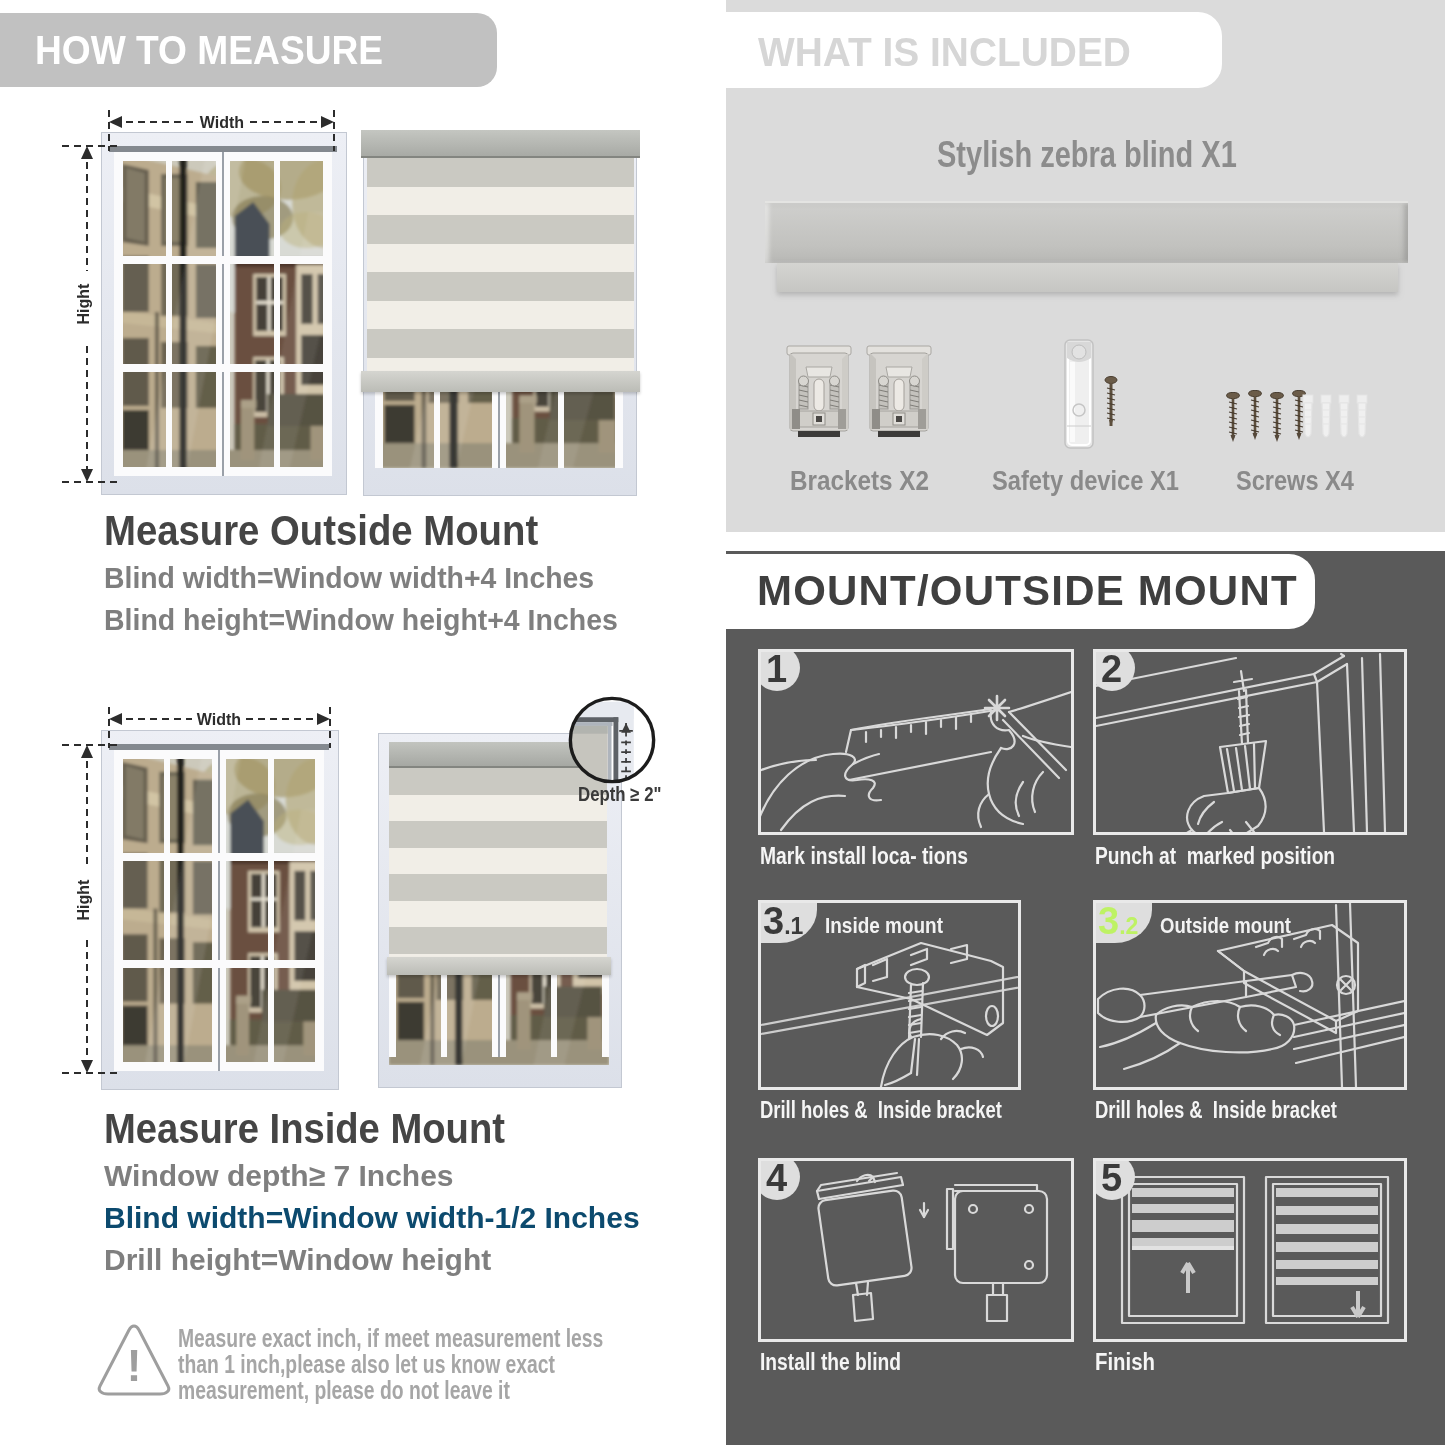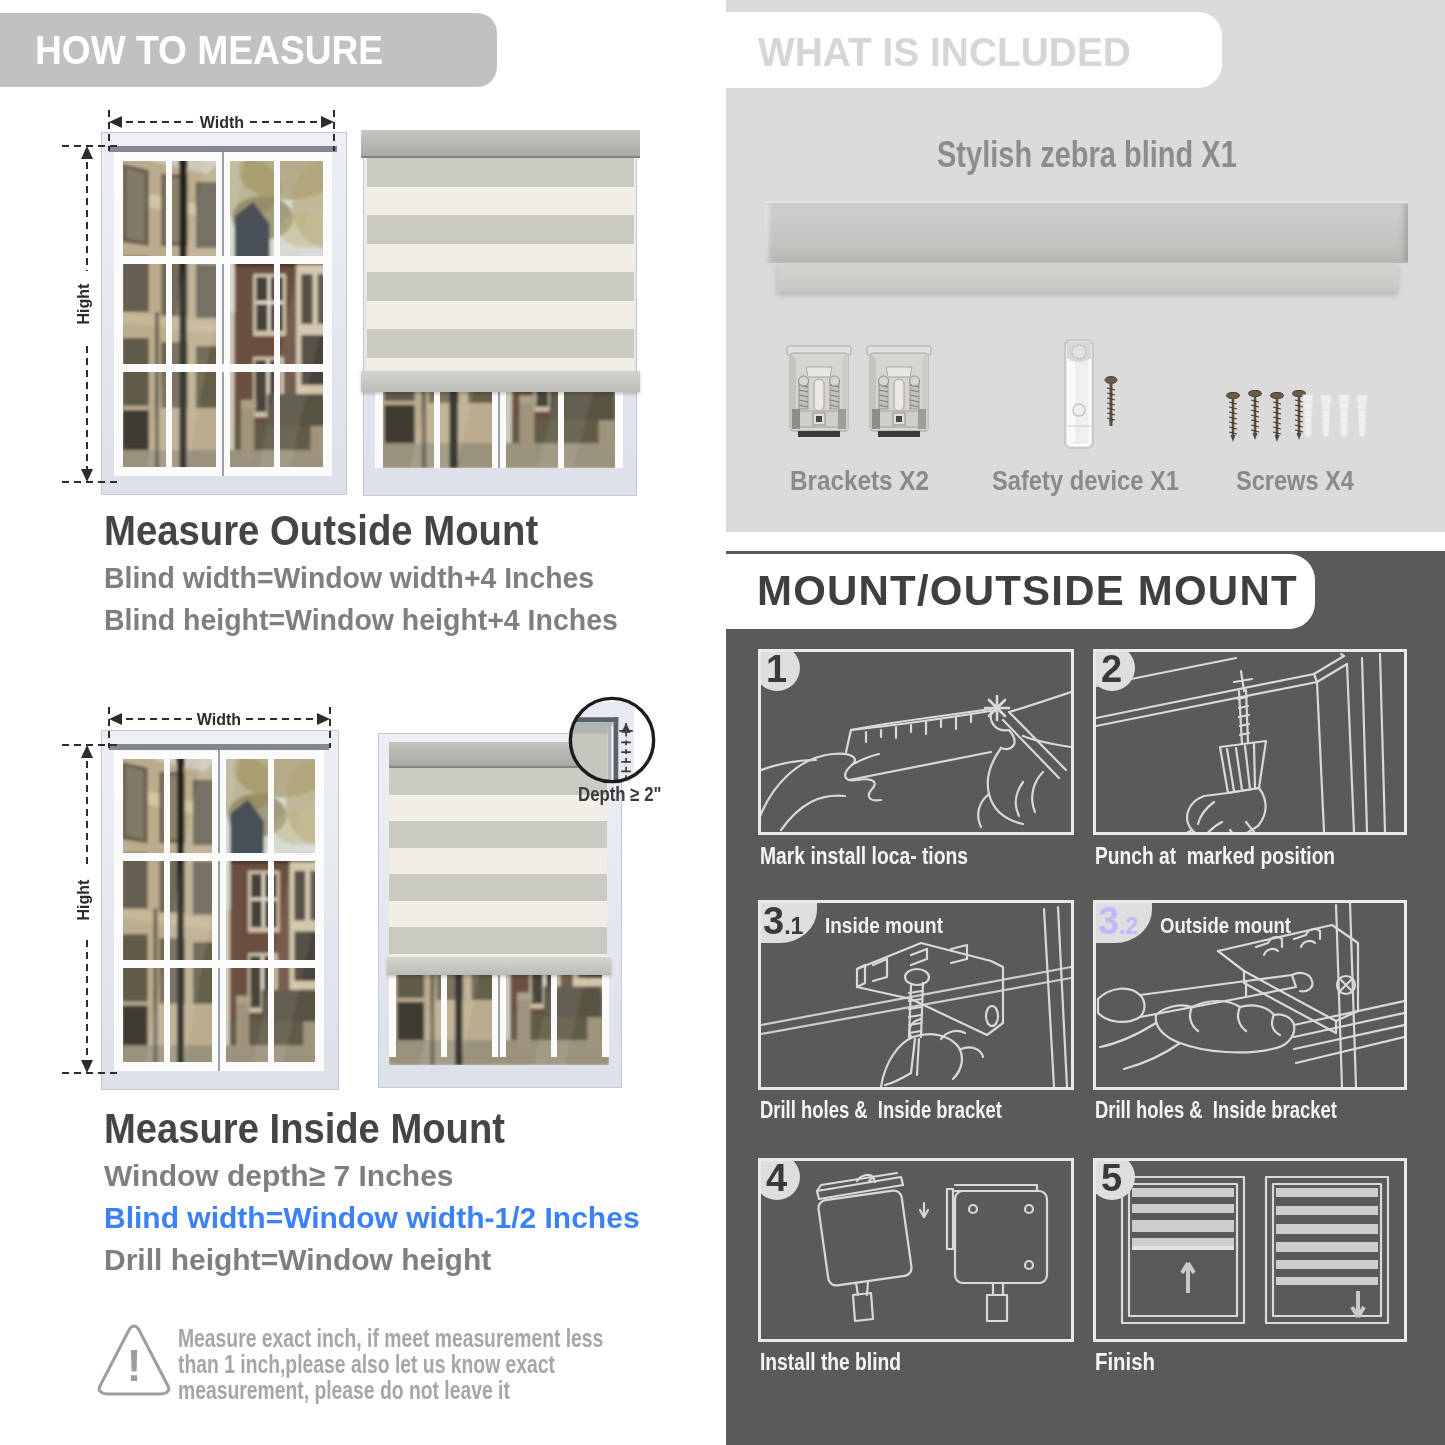--- a/index.html
+++ b/index.html
@@ -358,21 +358,21 @@
         <line x1="57" y1="70" x2="67" y2="70"></line>
         <line x1="57" y1="80" x2="67" y2="80"></line>
 </g>
 <polygon points="62,30 57,40 67,40" fill="#3c3c3c"></polygon>
 </g>
 <circle cx="47.5" cy="47.5" r="43" fill="none" stroke="#1c1c1c" stroke-width="3.5"></circle>
 </svg>
 <div class="abs b" style="left:578px;top:782.8px;font-size:20px;line-height:23px;color:#3a3a3a;white-space:pre;transform:scaleX(0.84);transform-origin:0 0;">Depth ≥ 2"</div>
 <div class="abs b" style="left:104px;top:1105.3px;font-size:42px;line-height:48px;color:#454545;white-space:pre;transform:scaleX(0.909);transform-origin:0 0;">Measure Inside Mount</div>
 <div class="abs b" style="left:104px;top:1159.0px;font-size:30px;line-height:34px;color:#7f7f7f;white-space:pre;">Window depth≥ 7 Inches</div>
-<div class="abs b" style="left:104px;top:1201.0px;font-size:30px;line-height:34px;color:#3b82f6;white-space:pre;">Blind width=Window width-1/2 Inches</div>
+<div class="abs b" style="left:104px;top:1201.0px;font-size:30px;line-height:34px;color:#0c4a6e;white-space:pre;">Blind width=Window width-1/2 Inches</div>
 <div class="abs b" style="left:104px;top:1243.0px;font-size:30px;line-height:34px;color:#7f7f7f;white-space:pre;">Drill height=Window height</div>
 <svg class="abs" style="left:94px;top:1320px;" width="80" height="80" viewBox="0 0 80 80">
 <path d="M40 6 Q43 6 45 10 L74 66 Q76 70 73 72 Q71 74 66 74 L14 74 Q9 74 7 72 Q4 70 6 66 L35 10 Q37 6 40 6 Z" fill="none" stroke="#9e9e9e" stroke-width="3"></path>
 <text x="40" y="61" font-size="44" font-weight="bold" fill="#9e9e9e" text-anchor="middle" font-family="Liberation Sans">!</text>
 </svg>
 <div class="abs b" style="left:178px;top:1324.5px;font-size:25px;line-height:26px;color:#a6a6a6;transform:scaleX(0.773);transform-origin:0 0;white-space:pre;">Measure exact inch, if meet measurement less<br>than 1 inch,please also let us know exact<br>measurement, please do not leave it</div>
 <div class="abs" style="left:726px;top:0;width:719px;height:532px;background:#dbdbdb;"></div>
 <div class="abs" style="left:726px;top:12px;width:496px;height:76px;background:#fff;border-radius:0 24px 24px 0;"></div>
 <div class="abs b" style="left:758px;top:28.6px;font-size:40px;line-height:46px;color:#d6d6d6;white-space:pre;transform:scaleX(0.972);transform-origin:0 0;">WHAT IS INCLUDED</div>
 <div class="abs b" style="left:937px;top:133.0px;font-size:37px;line-height:43px;color:#8c8c8c;white-space:pre;transform:scaleX(0.784);transform-origin:0 0;">Stylish zebra blind X1</div>
@@ -613,21 +613,21 @@
 <path d="M132 141 L163 136 C172 148, 172 162, 162 174 L146 184 C130 192, 108 190, 96 178 C86 166, 92 150, 108 144 Z"></path>
 <path d="M96 178 C86 184, 74 190, 60 192"></path>
 <path d="M104 190 C110 182, 118 174, 126 170"></path>
 <path d="M118 150 C110 156, 104 164, 102 172"></path>
 <path d="M134 178 L142 188 M150 170 L158 180"></path>
 </g>
 </svg>
 <div class="badge" style="left:-7px;top:-7px;width:46px;height:46px;border-radius:50%;"></div>
 <div class="abs b" style="left:5px;top:-4px;font-size:38px;color:#3a3a3a;">2</div>
 </div>
-<div class="tile" style="left:758px;top:900px;width:316px;height:190px;">
+<div class="tile" style="left:758px;top:900px;width:263px;height:190px;">
 <svg class="abs" style="left:0;top:0;" width="310" height="184" viewBox="0 0 310 184">
 <g fill="none" stroke="#d9d9d9" stroke-width="2.2" stroke-linecap="round" stroke-linejoin="round">
 <path d="M0 122 L310 64" opacity="0.9"></path>
 <path d="M0 131 L310 75" opacity="0.9"></path>
 <path d="M283 6 L293 184"></path>
 <path d="M297 4 L306 184"></path>
 <path d="M96 66 L160 40 L230 58 L242 64 L242 120 L226 132 L150 96 L96 84 Z"></path>
 <path d="M96 66 L104 62 L104 80 L96 84"></path>
 <path d="M112 62 L126 56 L126 74 L112 78"></path>
 <path d="M150 52 L166 46 L166 56 L150 62"></path>
@@ -669,21 +669,21 @@
 <path d="M196 72 C204 68, 214 70, 216 78 C218 84, 212 90, 204 88"></path>
 <path d="M60 112 C68 104, 84 100, 96 104 C112 96, 132 96, 144 104 C158 100, 172 104, 178 112 C186 110, 196 114, 198 122 C200 134, 190 144, 176 146 C150 152, 110 150, 84 140 C68 134, 58 124, 60 112 Z"></path>
 <path d="M96 104 C92 112, 94 122, 102 128"></path>
 <path d="M144 104 C140 112, 142 122, 150 128"></path>
 <path d="M178 112 C174 120, 176 128, 184 132"></path>
 <path d="M84 140 C70 150, 50 160, 28 166"></path>
 <path d="M60 120 C44 130, 24 140, 4 144"></path>
 </g>
 </svg>
 <div class="badge" style="left:-6px;top:-6px;width:62px;height:46px;border-radius:0 0 60% 0/0 0 72% 0;"></div>
-<div class="abs b" style="left:2px;top:-3px;font-size:38px;color:#c4b5fd;">3<span style="font-size:23px;">.2</span></div>
+<div class="abs b" style="left:2px;top:-3px;font-size:38px;color:#bef264;">3<span style="font-size:23px;">.2</span></div>
 <div class="abs b" style="left:64px;top:10px;font-size:22px;color:#f2f2f2;transform:scaleX(0.844);transform-origin:0 0;white-space:pre;">Outside mount</div>
 </div>
 <div class="tile" style="left:758px;top:1158px;width:316px;height:184px;">
 <svg class="abs" style="left:0;top:0;" width="310" height="178" viewBox="0 0 310 178">
 <g fill="none" stroke="#d9d9d9" stroke-width="2.2" stroke-linecap="round" stroke-linejoin="round">
 <path d="M58 38 L142 24"></path>
 <path d="M58 38 L56 30 L140 16 L142 24"></path>
 <path d="M56 30 L60 24 L136 12"></path>
 <rect x="62" y="34" width="84" height="86" rx="8" transform="rotate(-8 104 77)"></rect>
 <path d="M96 20 C100 14, 108 12, 112 16"></path>

